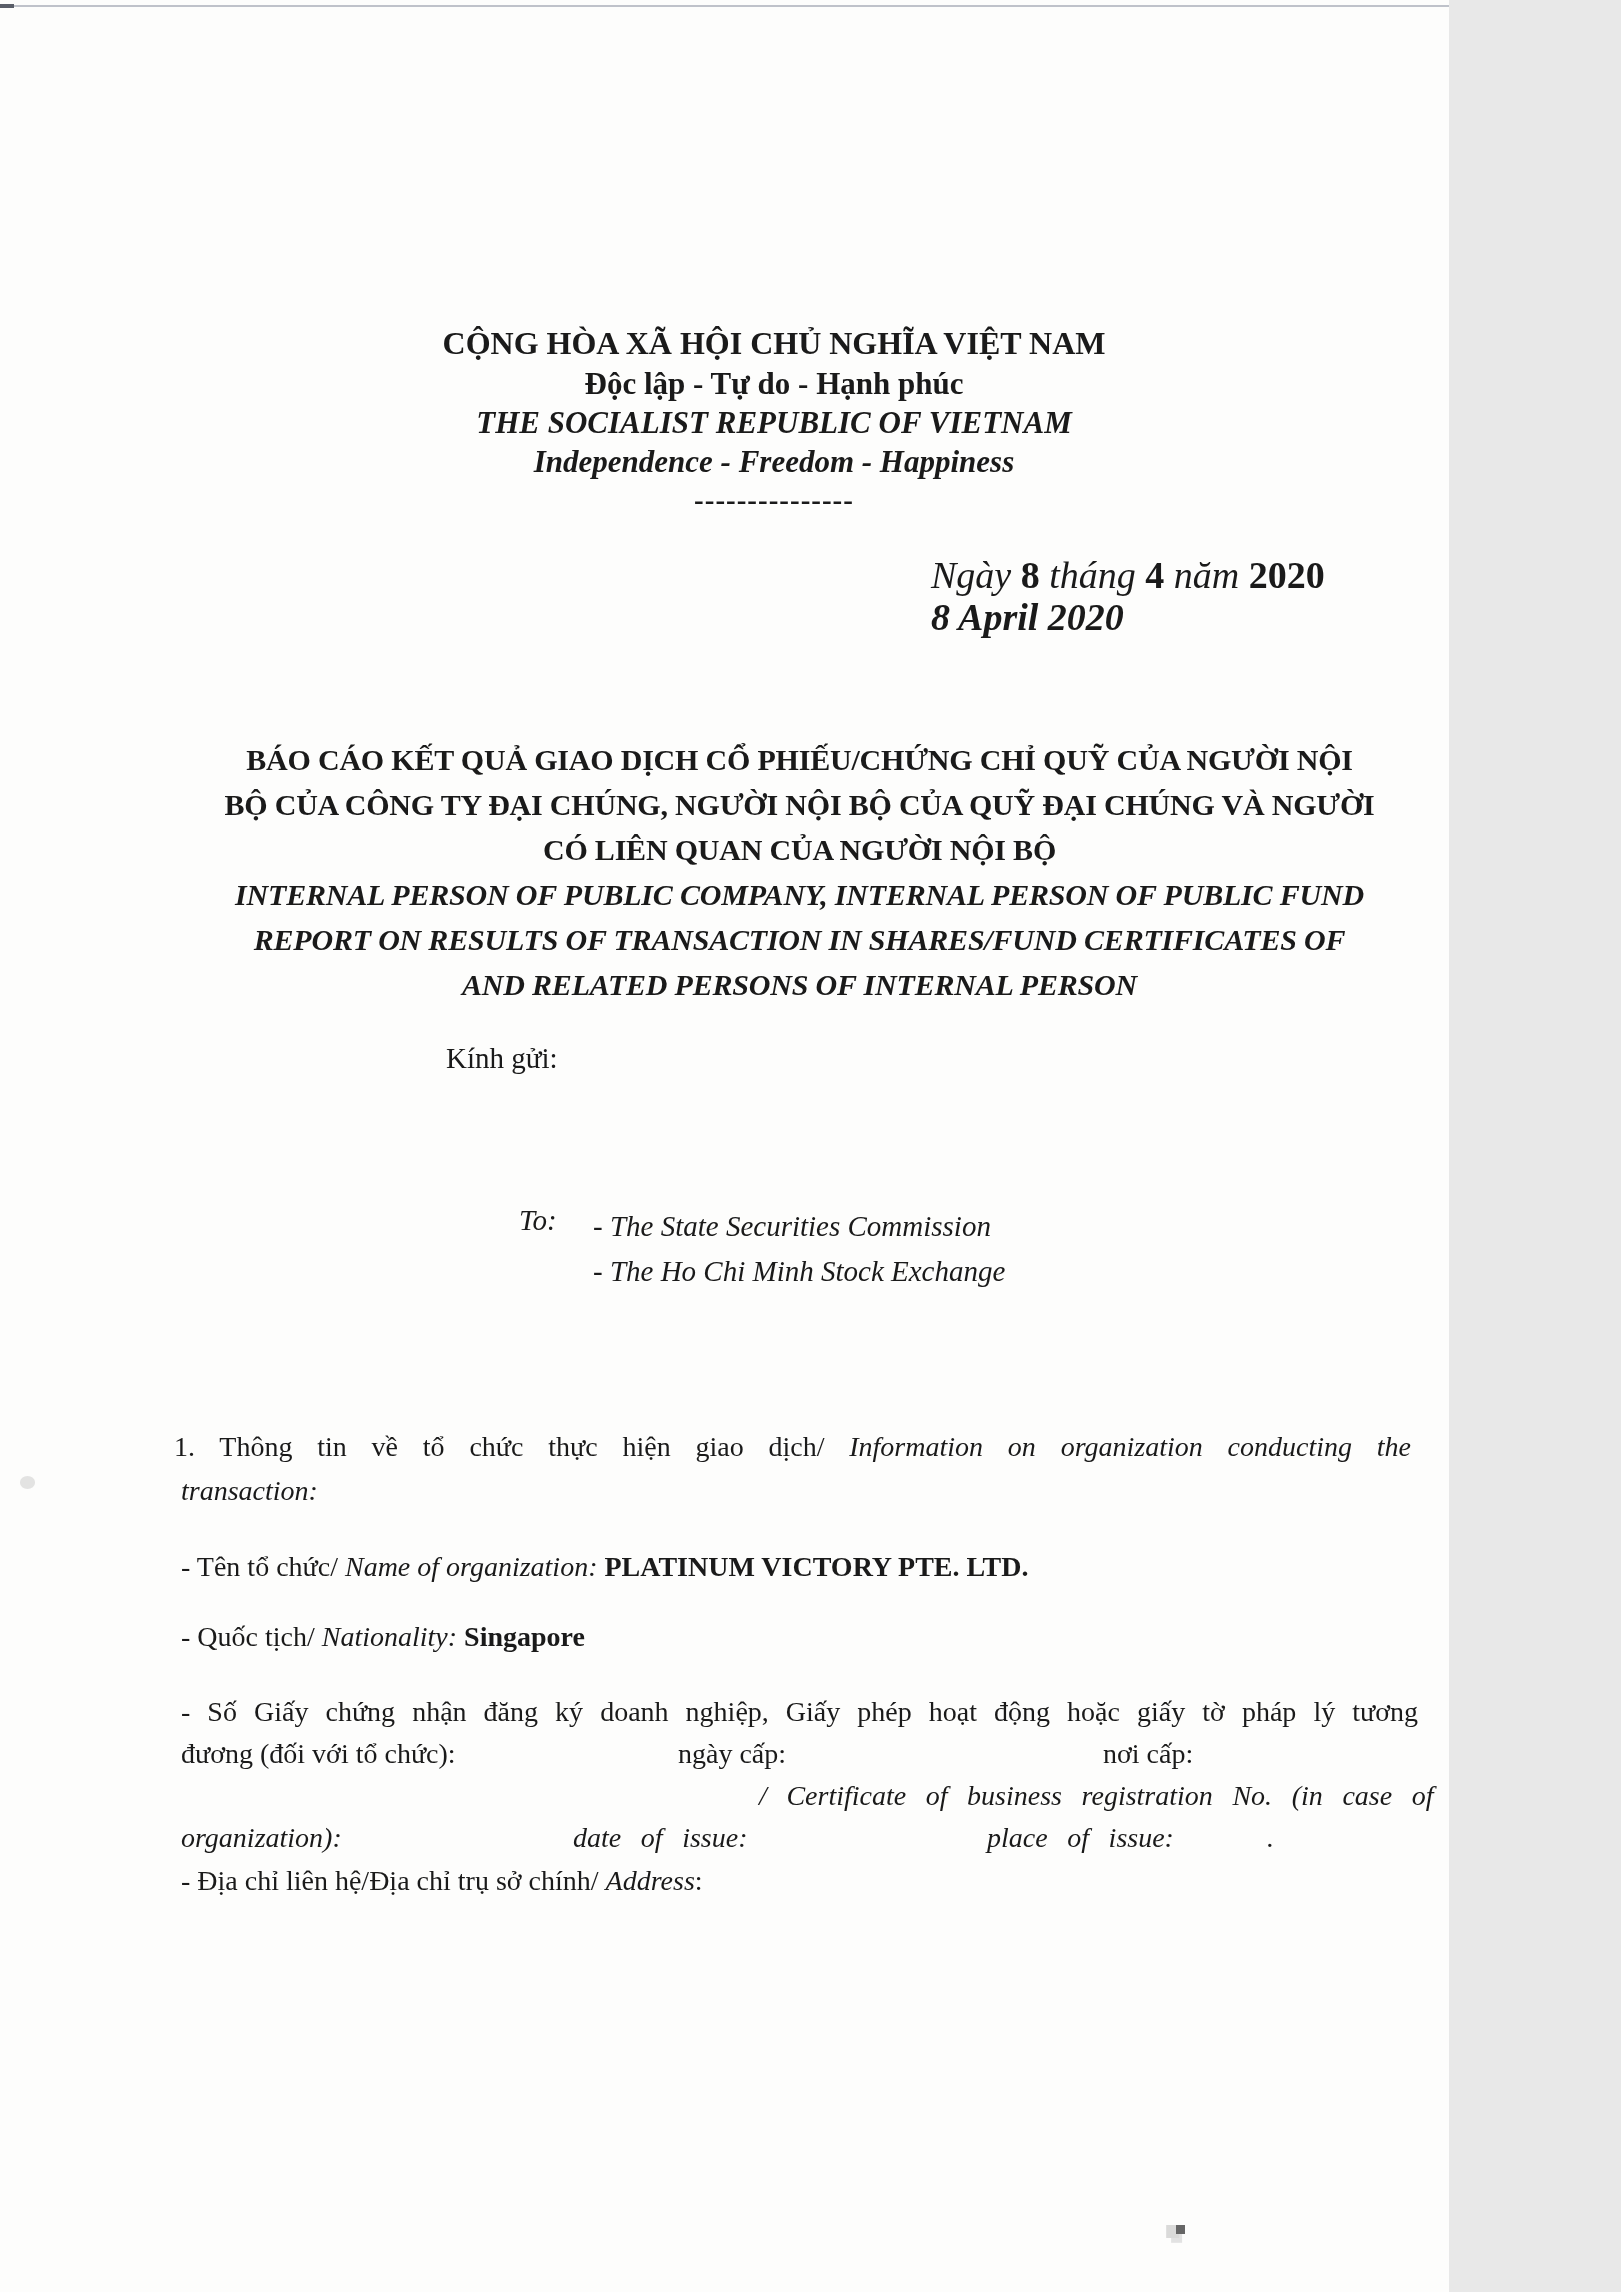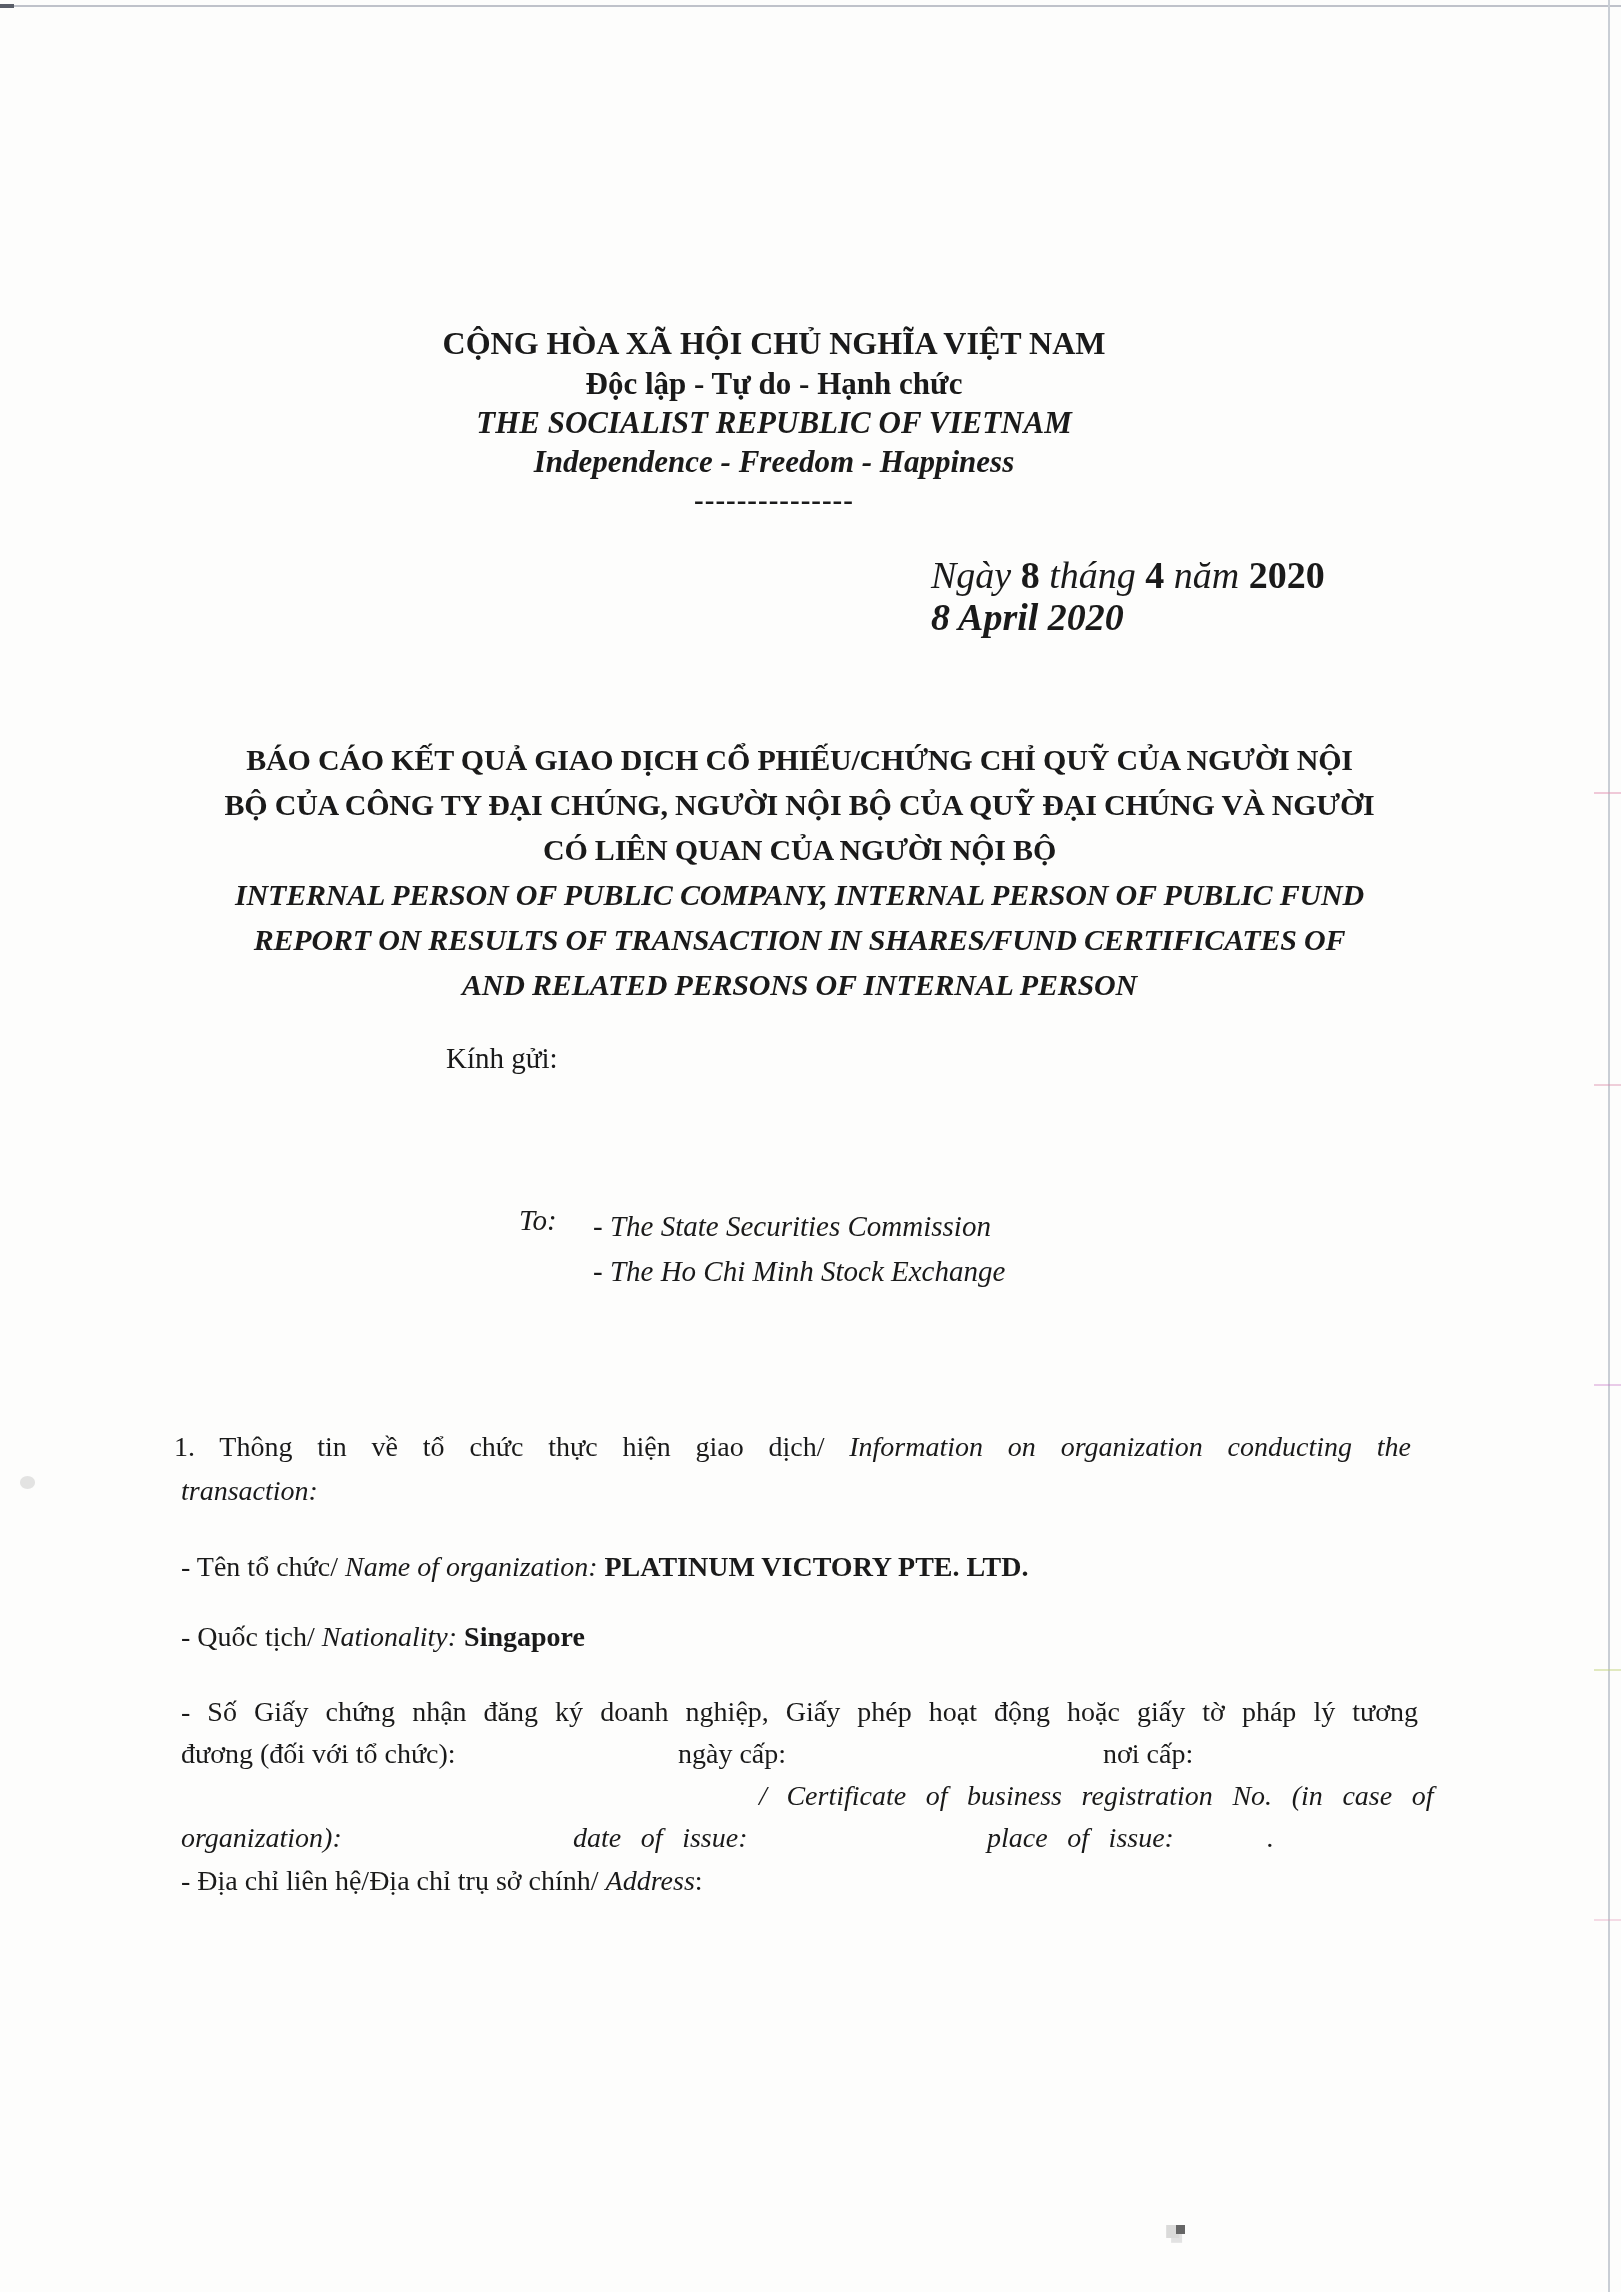--- a/index.html
+++ b/index.html
@@ -1,18 +1,18 @@
 <!DOCTYPE html>
 <html><head>
 <meta charset="utf-8">
 <style>
   html,body{margin:0;padding:0;background:#e8e8e8;}
   .page{
     position:relative;
-    width:1621px;height:2293px;
+    width:1449px;height:2293px;
     background:#fdfdfc;
     overflow:hidden;
     font-family:"Liberation Serif","DejaVu Serif",serif;
     color:#1a1a1a;
   }
   .abs{position:absolute;}
   .b{font-weight:bold;}
   .i{font-style:italic;}
   .bi{font-weight:bold;font-style:italic;}
 
@@ -58,21 +58,21 @@
   <div class="abs tick" style="top:792px;background:rgba(228,150,180,.50);"></div>
   <div class="abs tick" style="top:1084px;background:rgba(220,140,170,.42);"></div>
   <div class="abs tick" style="top:1384px;background:rgba(200,120,200,.38);"></div>
   <div class="abs tick" style="top:1669px;background:rgba(195,212,125,.48);"></div>
   <div class="abs tick" style="top:1919px;background:rgba(228,150,180,.32);"></div>
   <div class="abs speck-br"></div>
   <div class="abs speck-left"></div>
 
   <div class="abs nat-header">
     <div class="l1">CỘNG HÒA XÃ HỘI CHỦ NGHĨA VIỆT NAM</div>
-    <div class="l2">Độc lập - Tự do - Hạnh chức</div>
+    <div class="l2">Độc lập - Tự do - Hạnh phúc</div>
     <div class="l3">THE SOCIALIST REPUBLIC OF VIETNAM</div>
     <div class="l4">Independence - Freedom - Happiness</div>
     <div class="dashes">---------------</div>
   </div>
 
   <div class="abs date-block">
     <div>
       <span class="i">Ngày </span><span class="b">8</span><span class="i"> tháng </span><span class="b">4</span><span class="i"> năm </span><span class="b">2020</span>
     </div>
     <div class="bi">8 April 2020</div>

